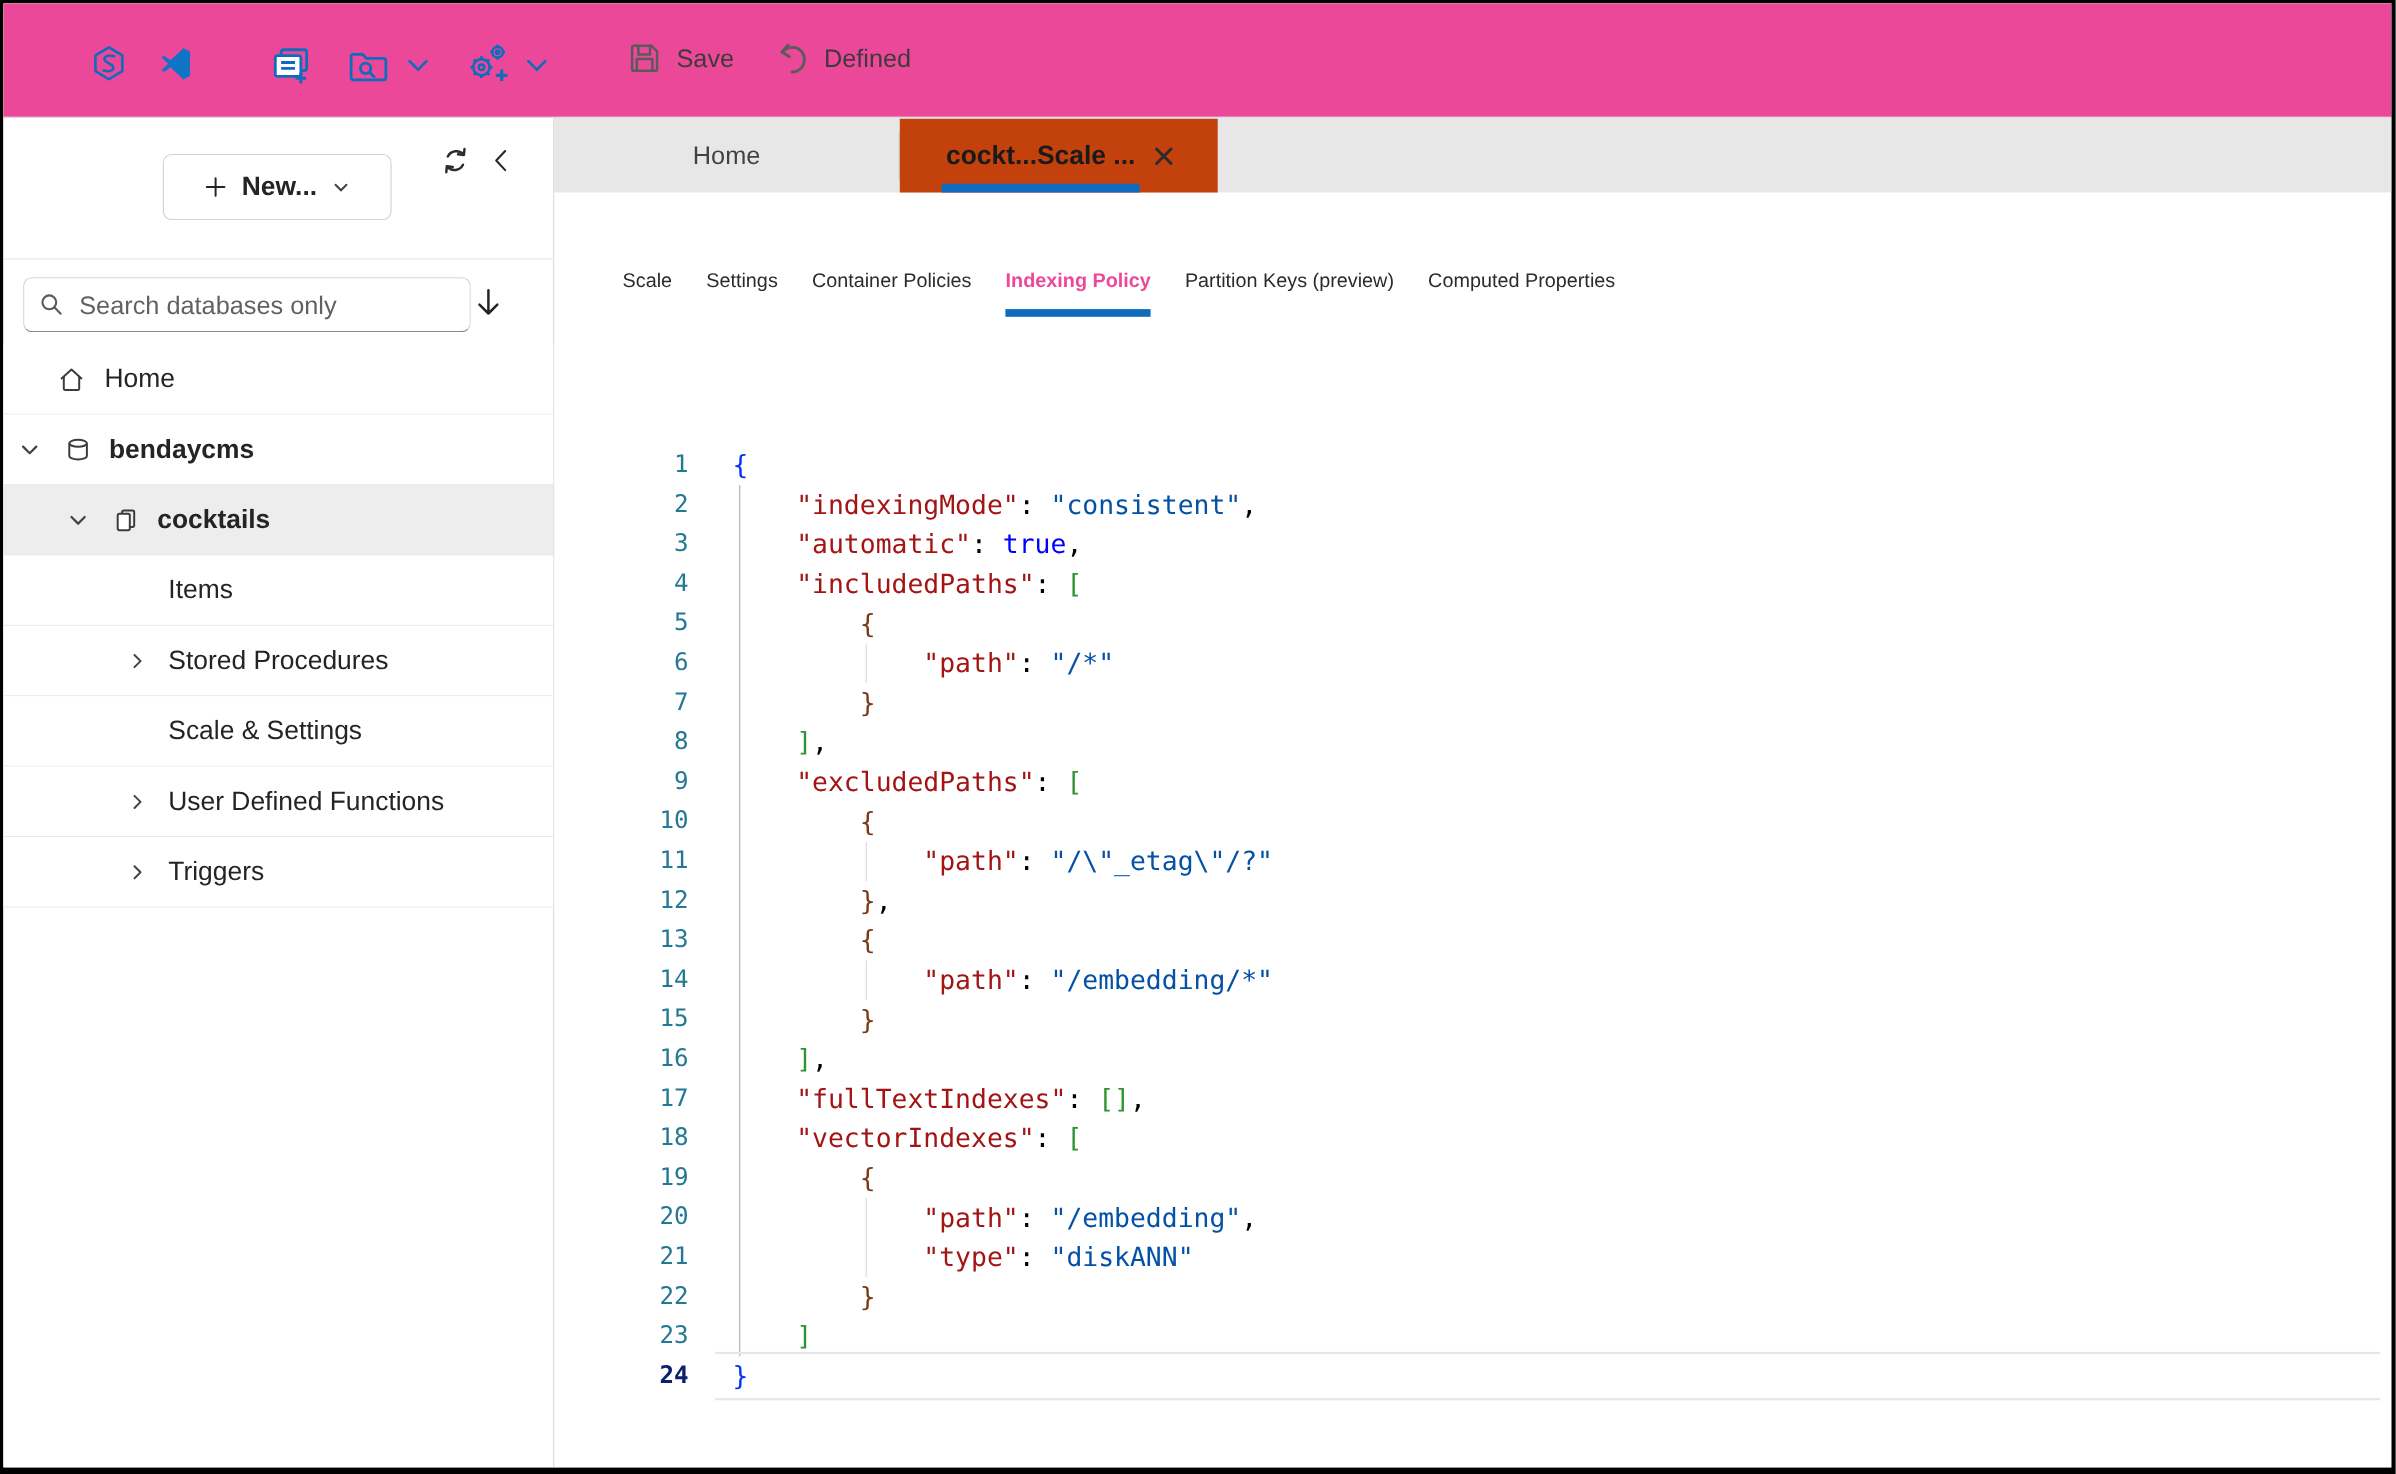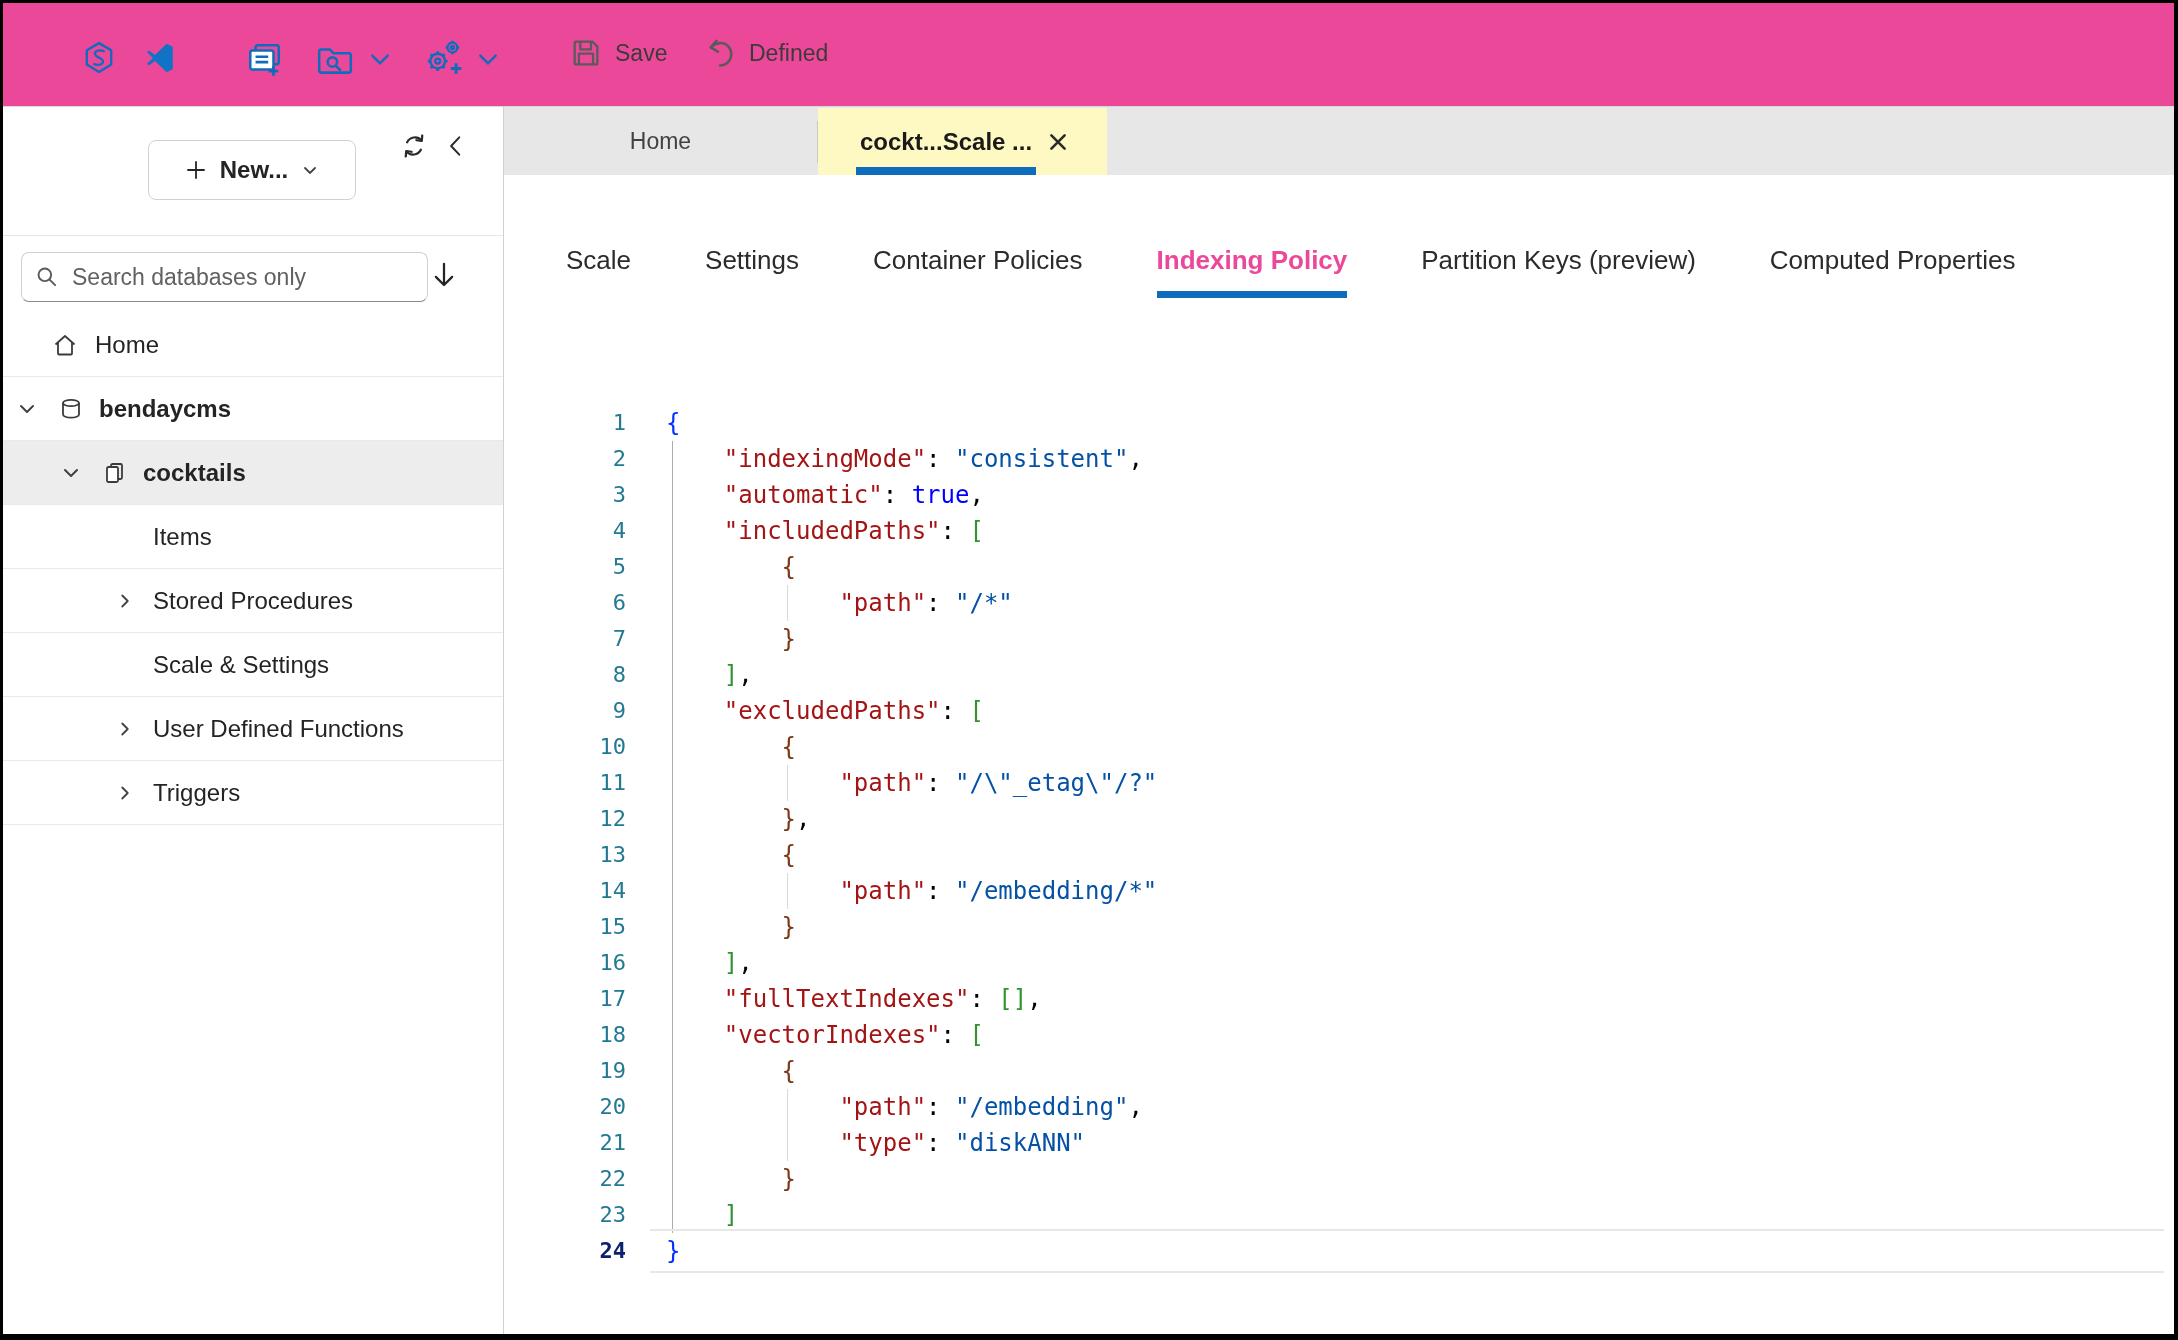--- a/index.html
+++ b/index.html
@@ -42,24 +42,24 @@
   .k-home{padding-left:48px}.k-home .ticon{margin-right:16px}
   .k-db{padding-left:12px}.k-db .chev{margin-right:18px}.k-db .ticon{margin-right:14px}
   .k-container{padding-left:56px}.k-container .chev{margin-right:16px}.k-container .ticon{margin-right:16px}
   .k-leaf{padding-left:150px}
   .k-group{padding-left:110px}.k-group .chev{margin-right:16px}
   
   .main{position:absolute;left:501px;top:104px;right:0;bottom:0;background:#fff;}
   .tabstrip{position:absolute;left:0;top:0;right:0;height:68px;background:#e7e7e7;}
   .tab-home{position:absolute;left:0;top:0;width:313px;height:68px;display:flex;align-items:center;justify-content:center;font-size:23px;color:#424242;cursor:pointer;}
   .tab-sep{position:absolute;left:313px;top:14px;width:1px;height:42px;background:#c9c9c9;}
-  .tab-active{position:absolute;left:314px;top:1px;width:289px;height:67px;background:#fef9c3;display:flex;align-items:center;padding-left:42px;box-sizing:border-box;font-size:24px;font-weight:700;color:#1a1a1a;cursor:pointer;}
+  .tab-active{position:absolute;left:314px;top:1px;width:289px;height:67px;background:#c2410c;display:flex;align-items:center;padding-left:42px;box-sizing:border-box;font-size:24px;font-weight:700;color:#1a1a1a;cursor:pointer;}
   .tab-close{position:absolute;left:225px;top:50%;transform:translateY(-50%);display:inline-flex;background:none;border:none;padding:4px;cursor:pointer;}
   .tab-underline{position:absolute;left:38px;right:71px;bottom:0;height:8px;background:var(--accent,#0f6cbd);}
-  .subtabs{position:absolute;left:62px;top:138px;display:flex;gap:74px;font-size:26px;color:#2b2b2b;}
+  .subtabs{position:absolute;left:62px;top:138px;display:flex;gap:31px;font-size:18px;color:#2b2b2b;}
   .subtab{position:relative;padding-bottom:22px;cursor:pointer;white-space:nowrap;}
   .subtab.active{font-weight:600;color:#ec4899;}
   .subtab.active::after{content:"";position:absolute;left:0;right:0;bottom:0;height:7px;background:var(--accent,#0f6cbd);}
   
   .editor{position:absolute;left:0;top:298px;right:0;font-family:"DejaVu Sans Mono",monospace;font-size:24px;}
   .code-line{display:flex;height:36px;line-height:36px;position:relative;}
   .ln{width:122px;text-align:right;color:var(--c-ln,#237893);font-size:22px;user-select:none;}
   .lc{margin-left:40px;position:relative;white-space:pre;flex:1;}
   .pad{white-space:pre;}
   .guide{position:absolute;top:0;bottom:0;width:1px;background:#d9d9d9;}

